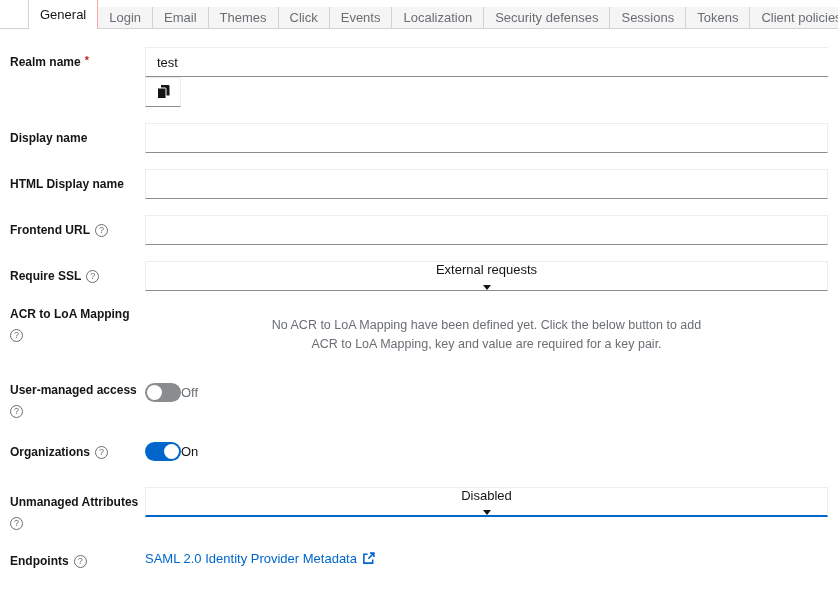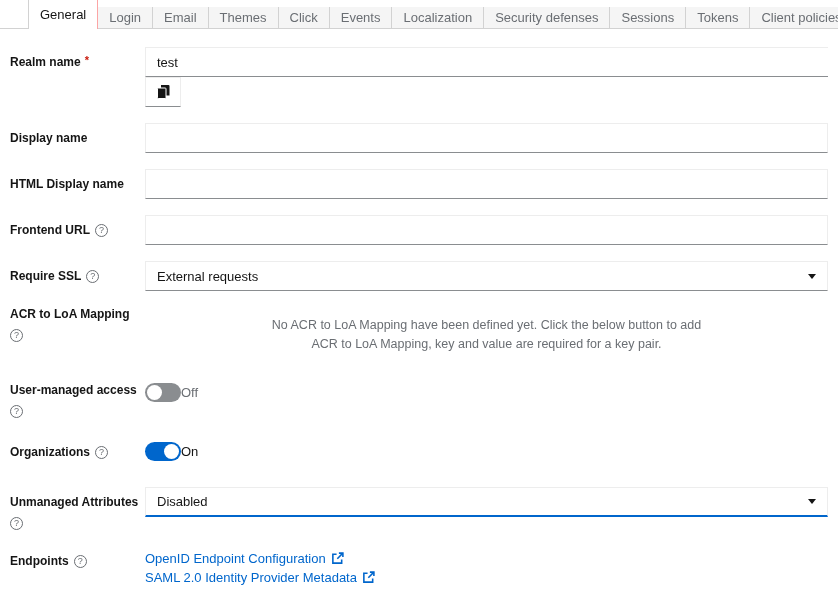--- a/index.html
+++ b/index.html
@@ -59,21 +59,21 @@
     border: 1px solid #ededed; border-bottom: 1px solid #8a8d90;
     background: #fff; display: flex; align-items: center; justify-content: center;
     cursor: pointer; padding: 0;
   }
 
   .select {
     height: 30px; width: 100%;
     border: 1px solid #ededed; border-bottom: 1px solid #8a8d90;
     background: #fff; font-size: 13px; color: #151515;
     display: flex; align-items: center; justify-content: space-between;
-    padding: 0 11px; cursor: pointer;
+    padding: 0 11px; cursor: pointer; flex-direction: column;
   }
   .select.focused { border-bottom: 2px solid #0066cc; }
   .caret {
     width: 0; height: 0; flex: none;
     border-left: 4px solid transparent; border-right: 4px solid transparent;
     border-top: 5px solid #151515;
   }
 
   
   .row.acr { margin-top: 4px; margin-bottom: 22px; }
@@ -246,30 +246,20 @@
 
   <div class="row">
     <div class="label" style="padding-top:4px;">
       <span class="label-line">
         <span>Endpoints</span>
         <span class="help">?</span>
       </span>
     </div>
     <div class="field links">
       <a href="#">
-        <span>OpenID Endpoint Configuration</span>
-        <span style="display:inline-flex;">
-          <svg width="13" height="13" viewBox="0 0 14 14" fill="none" stroke="#0066cc" stroke-width="1.7">
-            <path d="M6 2.5 H2 V12 H11.5 V8"></path>
-            <path d="M8.5 1.2 H12.8 V5.5"></path>
-            <path d="M12.5 1.5 L6.8 7.2"></path>
-          </svg>
-        </span>
-      </a>
-      <a href="#">
         <span>SAML 2.0 Identity Provider Metadata</span>
         <span style="display:inline-flex;">
           <svg width="13" height="13" viewBox="0 0 14 14" fill="none" stroke="#0066cc" stroke-width="1.7">
             <path d="M6 2.5 H2 V12 H11.5 V8"></path>
             <path d="M8.5 1.2 H12.8 V5.5"></path>
             <path d="M12.5 1.5 L6.8 7.2"></path>
           </svg>
         </span>
       </a>
     </div>

